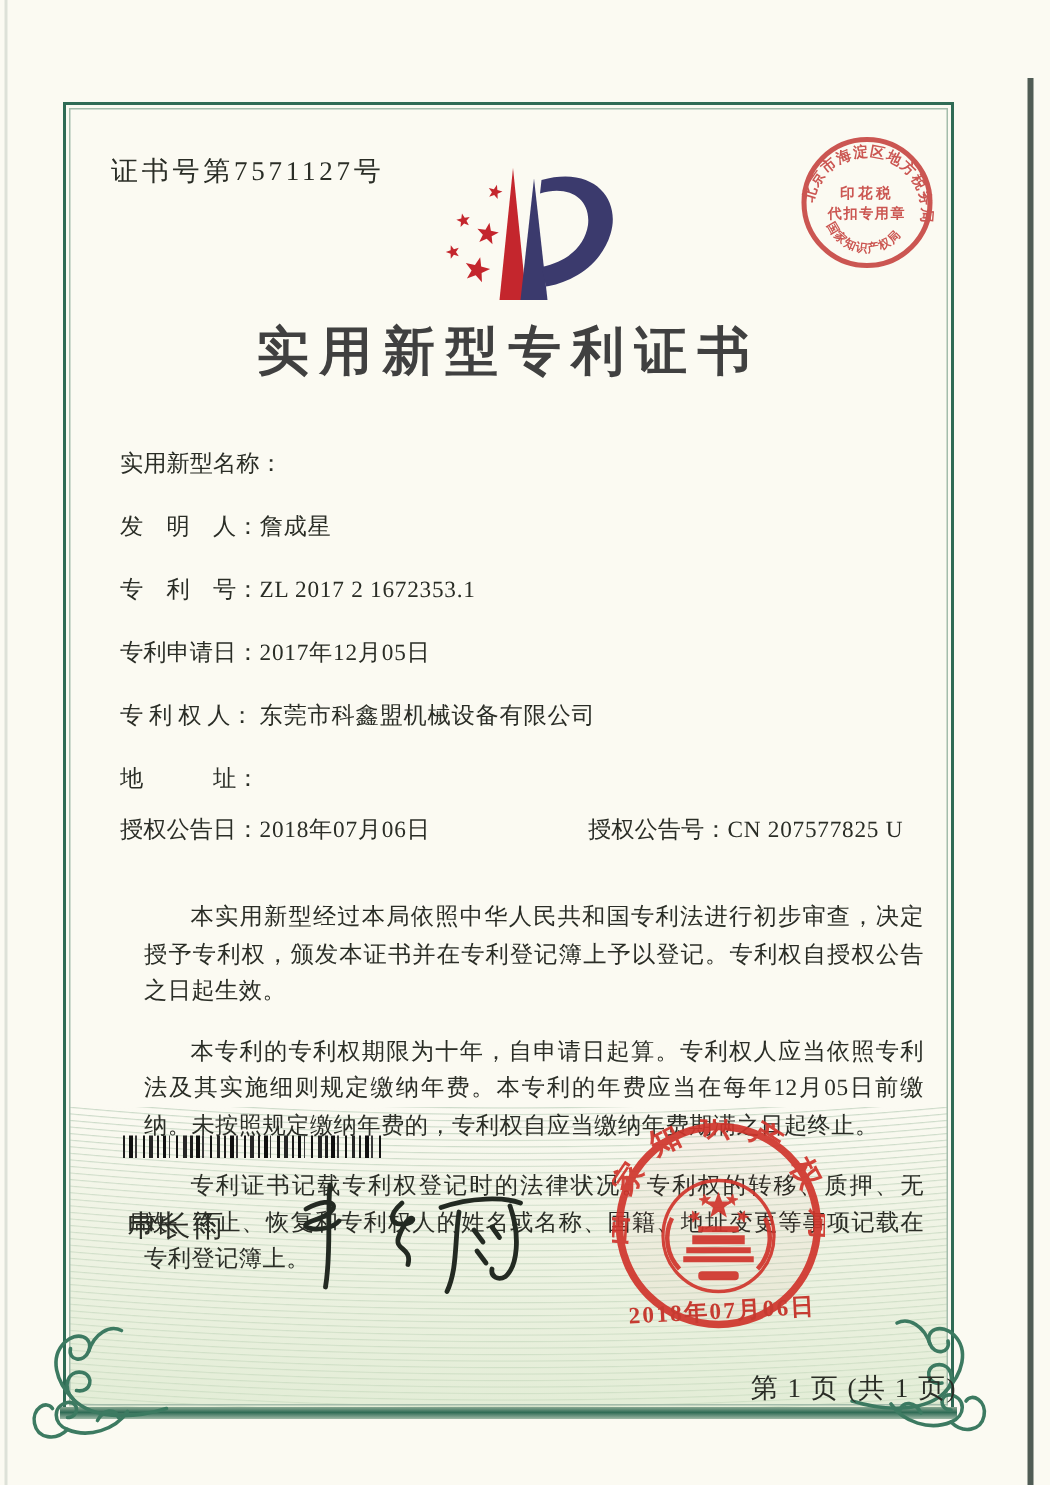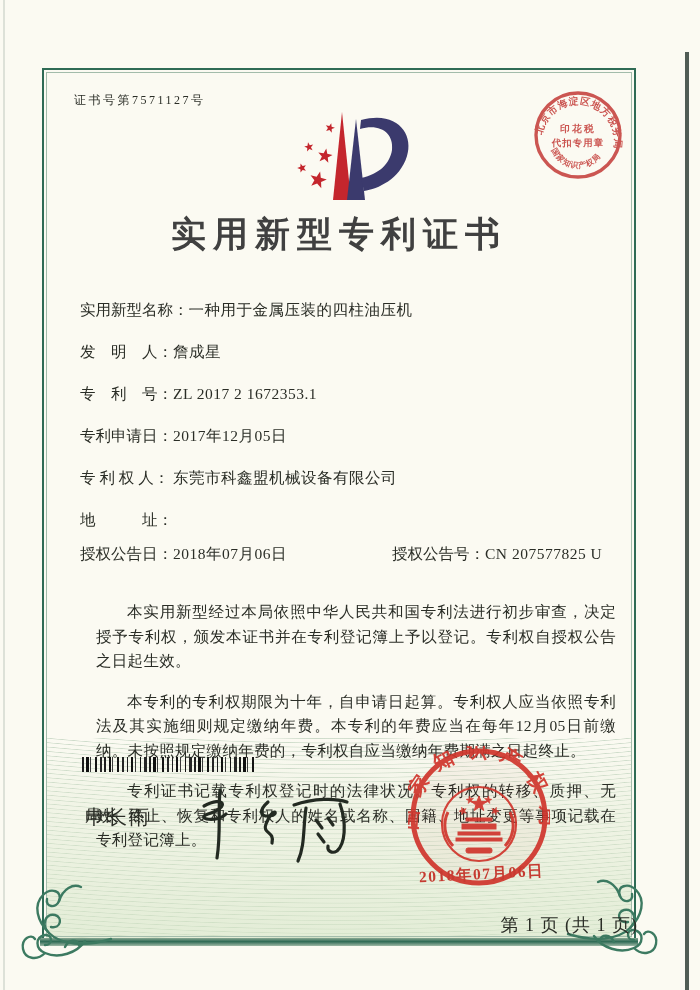--- a/index.html
+++ b/index.html
@@ -21,21 +21,21 @@
      linear-gradient(to bottom, rgba(223,234,210,0) 0%, rgba(220,232,205,.3) 30%, rgba(211,228,196,.6) 100%),
      repeating-radial-gradient(ellipse 2600px 1500px at 50% -1050px,
        rgba(106,152,115,0) 0px, rgba(106,152,115,0) 5px,
        rgba(106,152,115,.32) 6px, rgba(106,152,115,0) 7.5px);}
   .ribbon{position:absolute;left:40px;top:938px;width:598px;height:8px;
     background:linear-gradient(to bottom,#8aa893,#2f6b55 45%,#9eb8a5)}
   .flourish{position:absolute;width:98px;height:86px}
   .flourish.fl-left{left:15px;top:875px}
   .flourish.fl-right{left:566px;top:870px;transform:scaleX(-1)}
 
-  .cert-no{position:absolute;left:74px;top:92px;font-size:12px;letter-spacing:2.5px}
+  .cert-no{position:absolute;left:74px;top:102px;font-size:18px;letter-spacing:2.5px}
   .logo{position:absolute;left:276px;top:108px;width:152px;height:106px}
   .title{position:absolute;left:42px;top:211px;width:594px;text-align:center;
     font-size:35px;font-weight:600;letter-spacing:7px;color:#404040}
 
   .fields{position:absolute;left:80px;top:299px;width:552px;font-size:15.5px}
   .frow{display:flex;align-items:flex-start;line-height:22px;margin-bottom:20px}
   .flabel{flex:0 0 auto;min-width:93px;white-space:pre}
   .fvalue{letter-spacing:.5px;max-width:450px}
   .frow.address{margin-bottom:12px}
   .frow.last{position:relative}
@@ -131,21 +131,20 @@
   </text>
   <text x="60" y="56" text-anchor="middle" fill="#c5403c" font-size="13" letter-spacing="3" font-weight="600">印花税</text>
   <text x="60" y="74" text-anchor="middle" fill="#c5403c" font-size="12.5" letter-spacing="1.5" font-weight="600">代扣专用章</text>
 </svg>
 
 <div class="title">实用新型专利证书</div>
 
 <div class="fields">
   <div class="frow">
     <span class="flabel">实用新型名称：</span>
-    <span class="fvalue">一种用于金属压装的四柱油压机</span>
   </div>
   <div class="frow">
     <span class="flabel">发　明　人：</span>
     <span class="fvalue">詹成星</span>
   </div>
   <div class="frow">
     <span class="flabel">专　利　号：</span>
     <span class="fvalue">ZL 2017 2 1672353.1</span>
   </div>
   <div class="frow">

